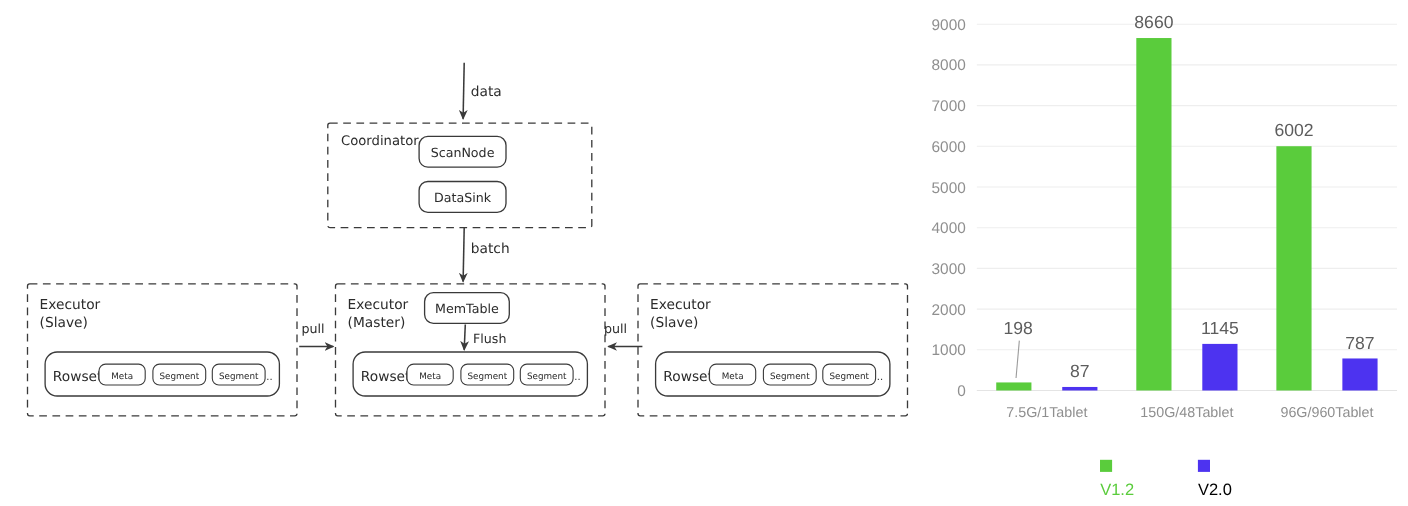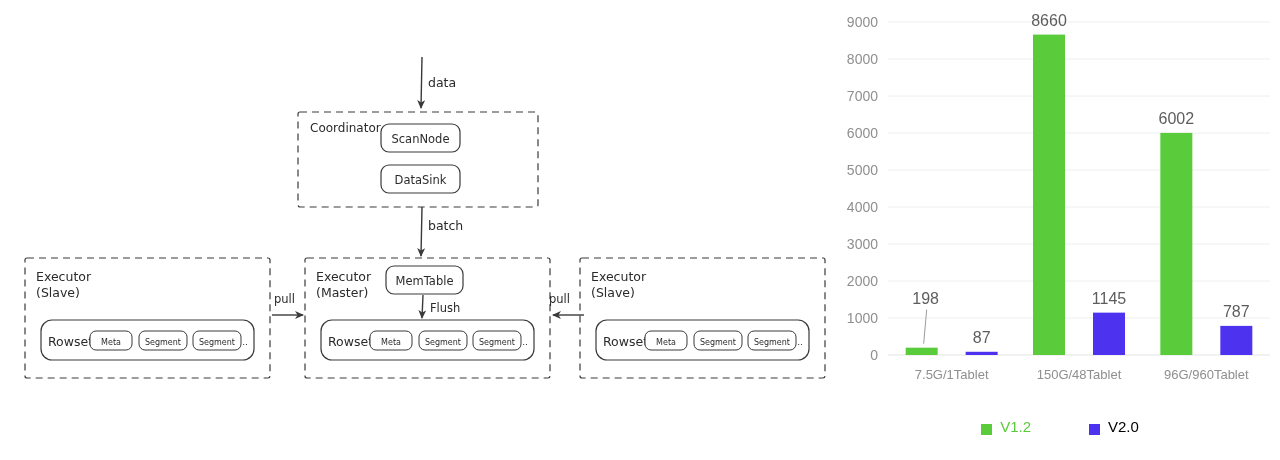--- a/index.html
+++ b/index.html
@@ -46,21 +46,21 @@
   }
   .gridline { stroke: #eeeeee; stroke-width: 1; }
   .axisline { stroke: #e4e4e4; stroke-width: 1; }
 
   .legend-row {
     position: absolute; left: 0; top: 418px; width: 440px;
     display: flex; justify-content: center; gap: 58px;
     font-family: "Liberation Sans", sans-serif;
     font-size: 15px;
   }
-  .legend-item { display: flex; align-items: flex-end; gap: 8px; }
+  .legend-item { display: flex; align-items: flex-start; gap: 8px; flex-direction: column; }
   .legend-swatch { width: 11px; height: 11px; display: inline-block; }
 </style>
 </head>
 <body>
 
 <div id="page">
 
   <div id="diagram">
     <svg width="840" height="460" viewBox="0 0 840 460" xmlns="http://www.w3.org/2000/svg">
       <defs>

